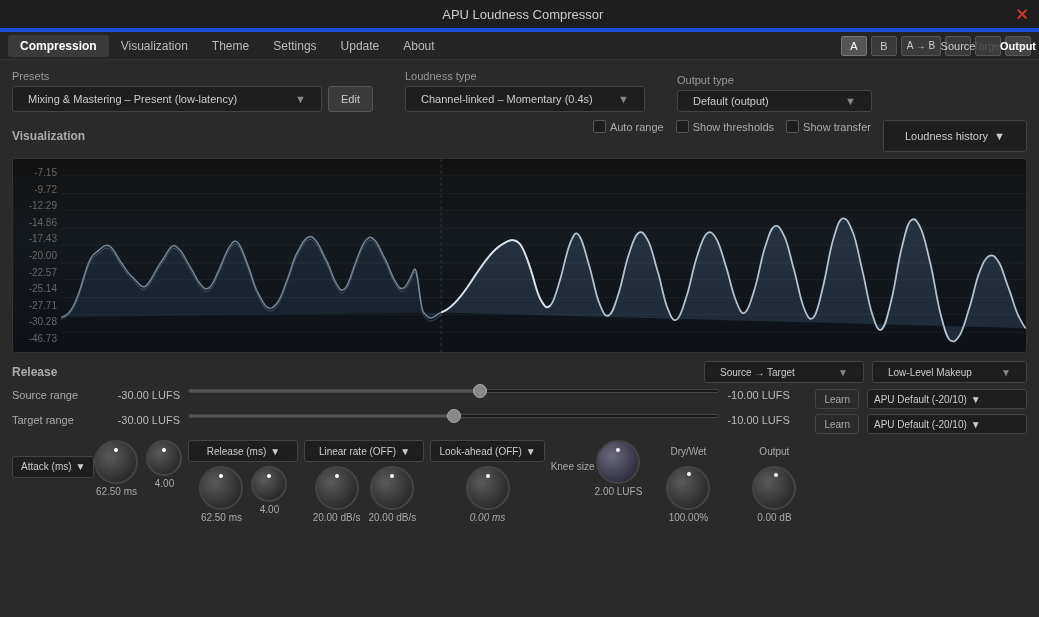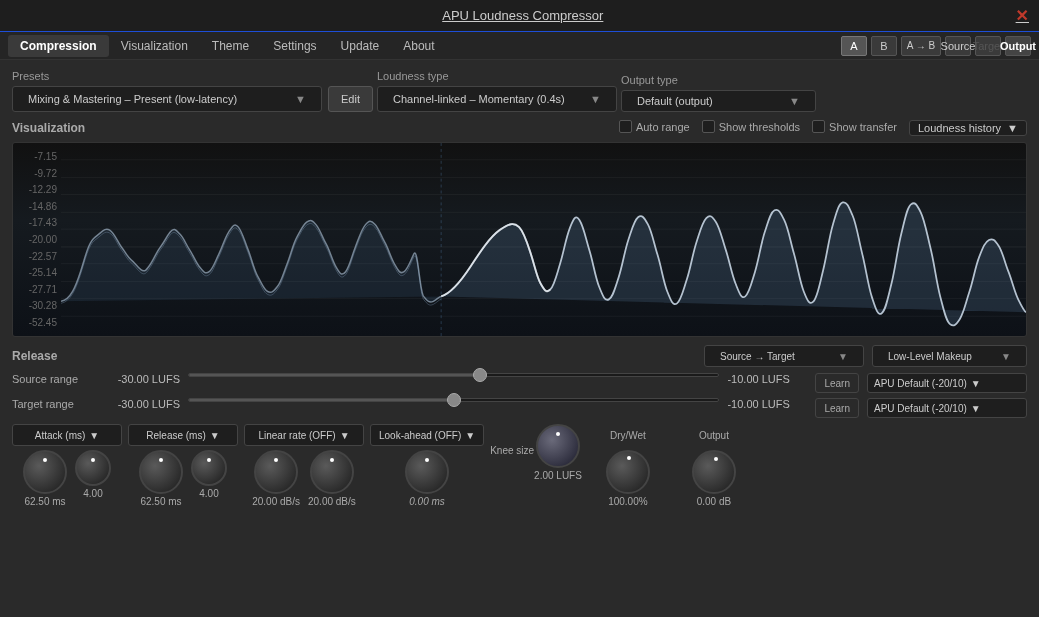--- a/index.html
+++ b/index.html
@@ -2,22 +2,21 @@
 <html><head>
   <meta charset="utf-8">
   <style>
     * { box-sizing: border-box; margin: 0; padding: 0; }
     body { font-family: 'Segoe UI', Arial, sans-serif; font-size: 12px; background: #1a1a1a; color: #ccc; width: 1039px; height: 617px; overflow: hidden; }
 
     .title-bar {
       background: #1e1e1e;
       display: flex; align-items: center; justify-content: space-between;
       padding: 0 10px; height: 32px;
-      border-bottom: 1px solid #1d4ed8;
-      text-decoration: underline;
+      border-bottom: 4px solid #1d4ed8;
     }
     .title-bar-title { color: #ccc; font-size: 13px; flex: 1; text-align: center; }
     .title-bar-close { color: #c0392b; font-size: 16px; cursor: pointer; font-weight: bold; }
 
     .menu-bar {
       background: #252525;
       display: flex; align-items: center;
       padding: 0 8px; height: 28px;
       border-bottom: 1px solid #333;
     }
@@ -71,22 +70,22 @@
     }
     .viz-label { color: #aaa; font-size: 12px; font-weight: bold; }
     .viz-controls { display: flex; align-items: flex-start; gap: 12px; }
     .checkbox-label { display: flex; align-items: center; gap: 4px; color: #aaa; font-size: 11px; cursor: pointer; }
     .checkbox-box {
       width: 13px; height: 13px; border: 1px solid #555; background: #1e1e1e;
       border-radius: 2px; display: inline-block;
     }
     .dropdown-history {
       background: #1e1e1e; border: 1px solid #444; color: #ccc;
-      padding: 3px 8px; border-radius: 3px; font-size: 11px;
-      display: flex; align-items: center; gap: 6px; cursor: pointer; height: 16px;
+      padding: 3px 21px; border-radius: 3px; font-size: 11px;
+      display: flex; align-items: center; gap: 6px; cursor: pointer; height: 32px;
     }
 
     .viz-area {
       background: linear-gradient(180deg, #111 0%, #151a1f 40%, #0d1117 100%);
       border: 1px solid #333; border-radius: 3px;
       height: 195px; position: relative; overflow: hidden;
       margin-bottom: 8px;
     }
 
     .viz-scale {
@@ -151,21 +150,21 @@
     .knob-dot {
       width: 4px; height: 4px; background: #fff; border-radius: 50%;
       position: absolute; top: 6px; left: 50%; transform: translateX(-50%);
     }
     .knob-small {
       width: 36px; height: 36px;
     }
     .knob-value { color: #aaa; font-size: 10px; text-align: center; }
 
     .header-sections {
-      display: flex; gap: 4px; margin-bottom: 8px; align-items: flex-end;
+      display: flex; gap: 32px; margin-bottom: 8px; align-items: flex-end;
     }
     .header-block { display: flex; flex-direction: column; gap: 4px; }
     .header-block-label { color: #999; font-size: 11px; }
   </style>
 </head>
 <body>
 
 <div class="title-bar">
   <div style="width:20px"></div>
   <div class="title-bar-title">APU Loudness Compressor</div>
@@ -246,21 +245,21 @@
       <span>-7.15</span>
       <span>-9.72</span>
       <span>-12.29</span>
       <span>-14.86</span>
       <span>-17.43</span>
       <span>-20.00</span>
       <span>-22.57</span>
       <span>-25.14</span>
       <span>-27.71</span>
       <span>-30.28</span>
-      <span>-52.45</span>
+      <span>-46.73</span>
     </div>
     <div class="viz-canvas">
       <svg class="waveform-svg" viewBox="0 0 990 195" preserveAspectRatio="none">
 
         <line x1="0" y1="17" x2="990" y2="17" stroke="rgba(255,255,255,0.05)" stroke-width="1"></line>
         <line x1="0" y1="35" x2="990" y2="35" stroke="rgba(255,255,255,0.05)" stroke-width="1"></line>
         <line x1="0" y1="52" x2="990" y2="52" stroke="rgba(255,255,255,0.05)" stroke-width="1"></line>
         <line x1="0" y1="70" x2="990" y2="70" stroke="rgba(255,255,255,0.05)" stroke-width="1"></line>
         <line x1="0" y1="87" x2="990" y2="87" stroke="rgba(255,255,255,0.05)" stroke-width="1"></line>
         <line x1="0" y1="105" x2="990" y2="105" stroke="rgba(255,255,255,0.07)" stroke-width="1"></line>
@@ -330,21 +329,21 @@
       <button class="learn-btn">Learn</button>
       <div class="dropdown-small">
         <span>APU Default (-20/10)</span>
         <span>▼</span>
       </div>
     </div>
   </div>
 
   <div style="display:flex;gap:6px;align-items:flex-start;margin-top:4px;">
 
-    <div style="display:flex;flex-direction:column;align-items:center;min-width:110px;">
+    <div style="display:flex;align-items:center;min-width:110px;">
       <div class="knob-group-header">
         <span style="font-size:10px;">Attack (ms)</span>
         <span>▼</span>
       </div>
       <div style="display:flex;gap:8px;justify-content:center;">
         <div class="knob-container">
           <div class="knob">
               <div class="knob-dot"></div>
             </div>
           <div class="knob-value">62.50 ms</div>

